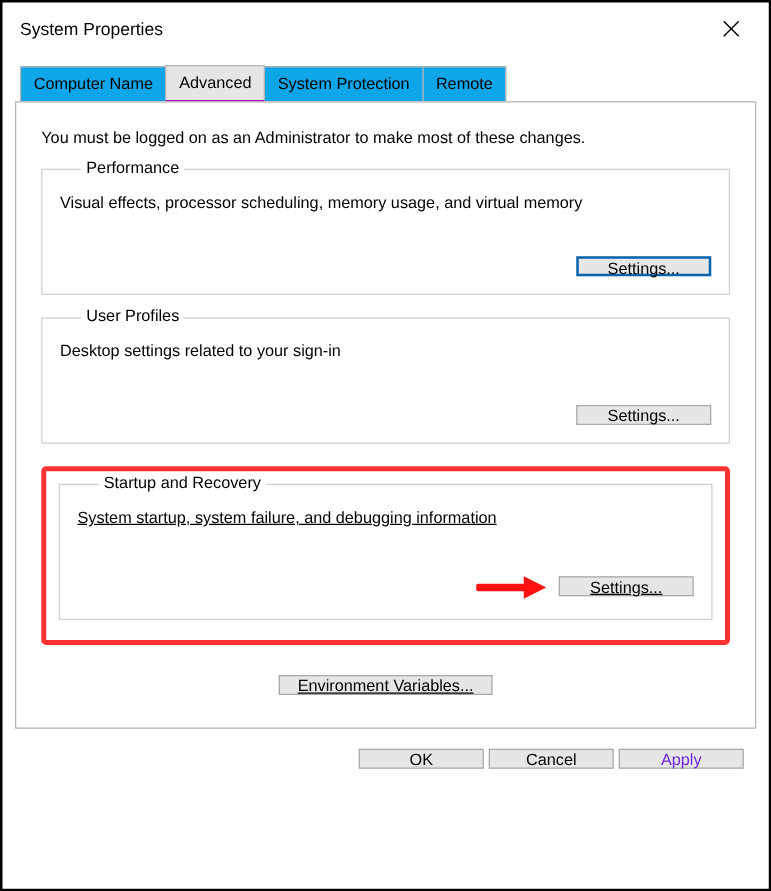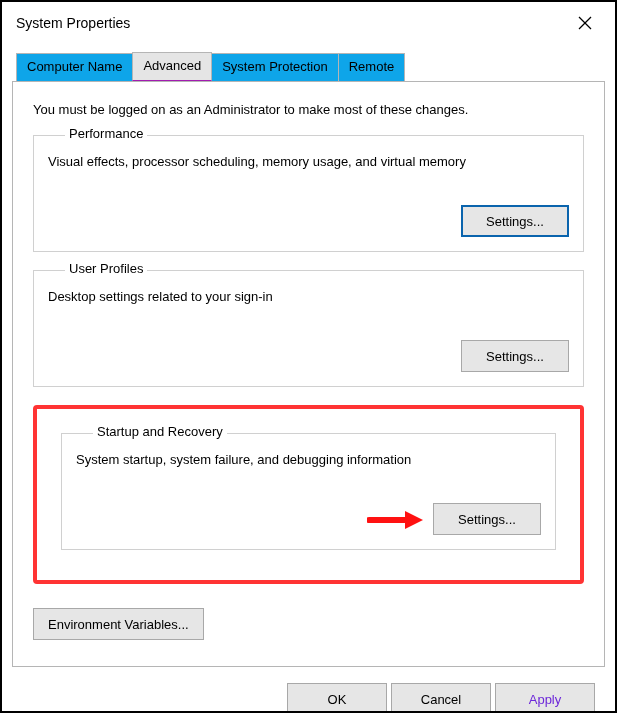--- a/index.html
+++ b/index.html
@@ -70,50 +70,52 @@
       left: 1px;
       background: #fff;
       padding: 0 4px;
       font-size: 13px;
       margin-left: 30px;
     }
     .group-desc { font-size: 13px; margin-bottom: 36px; }
     .group-btnrow { display: flex; justify-content: flex-end; }
     .btn {
       min-width: 108px;
-      height: 32px;
+      height: 16px;
       padding: 0 14px;
       border: 1px solid #a8a8a8;
       background: #e6e6e6;
       font-family: inherit;
       font-size: 13px;
       cursor: pointer;
     }
     .btn.default { border: 2px solid #0a64ad; }
     .btn.disabled { color: #6d28d9; cursor: default; }
     .envrow {
       display: flex;
-      justify-content: flex-start;
+      justify-content: center;
       margin-top: 24px;
       margin-bottom: 10px;
+      text-decoration: underline;
     }
     .btn-env { min-width: 170px; }
     .dialog-buttons {
       display: flex;
       justify-content: flex-end;
       gap: 4px;
       padding: 10px 10px 14px 10px;
       margin-top: 6px;
     }
     .dialog-buttons .btn { min-width: 100px; }
     .highlight-box {
       border: 4px solid #f33;
       border-radius: 4px;
-      padding: 24px;
+      padding: 10px;
       margin-bottom: 14px;
+      text-decoration: underline;
     }
     .highlight-box .groupbox { margin-bottom: 6px; }
     .arrow-wrap {
       display: flex;
       justify-content: flex-end;
       align-items: center;
     }
     .arrow { margin-right: 10px; margin-top: 2px; }
   </style>
 </head>

